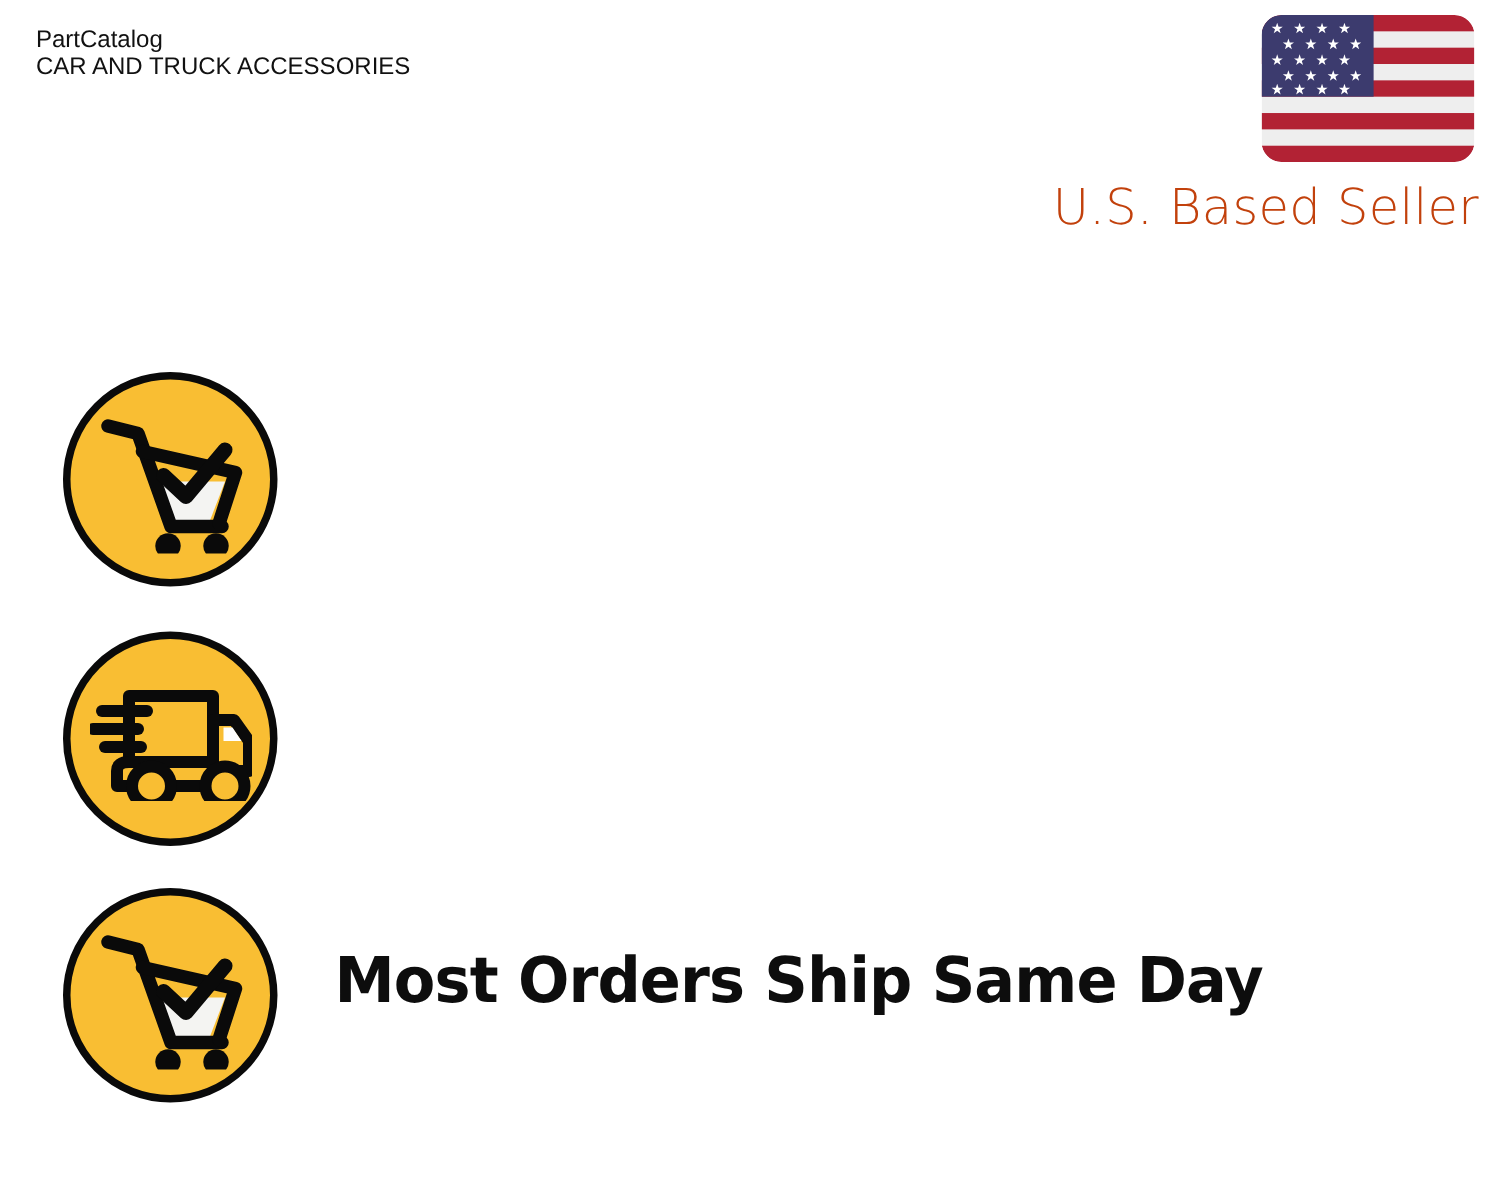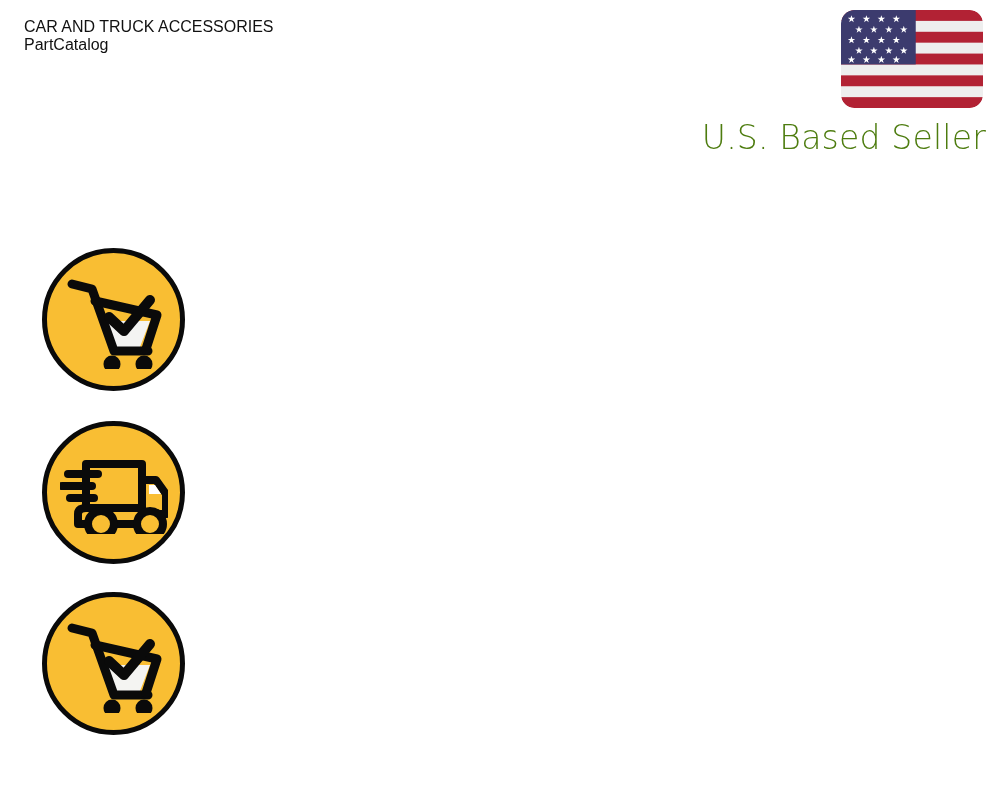--- a/index.html
+++ b/index.html
@@ -45,21 +45,21 @@
   }
   #us-seller-label {
     position: absolute;
     right: 0px;
     top: 110px;
     font-family: "DejaVu Sans", sans-serif;
     font-weight: 300;
     font-size: 33px;
     line-height: 40px;
     letter-spacing: 0.2px;
-    color: #4d7c0f;
+    color: #c2410c;
     white-space: nowrap;
     text-align: right;
   }
 
   
   .feature-row {
     position: absolute;
     left: 42px;
     width: 940px;
   }
@@ -124,22 +124,22 @@
   #feature-row-0 .feature-sub-0 { margin-top: 3px; }
   #feature-row-0 .feature-sub-1 { margin-top: 10px; }
   #feature-row-0 .feature-sub-2 { margin-top: 0px; }
   #feature-row-1 .feature-text { top: 37px; }
   #feature-row-2 .feature-text { top: 37px; }
 </style>
 </head>
 <body>
 
 <div id="brand-logo">
+  <div>PartCatalog</div>
   <div>CAR AND TRUCK ACCESSORIES</div>
-  <div>PartCatalog</div>
 </div>
 
 <div id="us-seller-badge">
   <svg id="flag-icon" viewBox="0 0 190 130" preserveAspectRatio="none">
     <defs>
       <clipPath id="flagClip">
         <rect x="0" y="0" width="190" height="130" rx="18" ry="18"></rect>
       </clipPath>
       <g id="starShape">
         <path d="M0,-5.2 L1.22,-1.62 L5.0,-1.62 L1.94,0.62 L3.09,4.2 L0,1.99 L-3.09,4.2 L-1.94,0.62 L-5.0,-1.62 L-1.22,-1.62 Z" fill="#ffffff"></path>
@@ -214,13 +214,16 @@
   <div class="feature-icon-badge">
     <svg width="104" height="98" viewBox="0 0 104 98" fill="none">
       <polygon points="40,50 88,50 78,76 48,76" fill="#f4f4f2"></polygon>
       <path d="M10 13 L30 18 L52 80 L86 80" stroke="#0a0a0a" stroke-width="9" stroke-linecap="round" stroke-linejoin="round" fill="none"></path>
       <path d="M33 30 L95 44 L84 78" stroke="#0a0a0a" stroke-width="9" stroke-linecap="round" stroke-linejoin="round" fill="none"></path>
       <path d="M47 46 L62 60 L88 29" stroke="#0a0a0a" stroke-width="10" stroke-linecap="round" stroke-linejoin="round" fill="none"></path>
       <circle cx="50" cy="93" r="8.5" fill="#0a0a0a"></circle>
       <circle cx="82" cy="93" r="8.5" fill="#0a0a0a"></circle>
     </svg>
   </div>
+  <div class="feature-text">
+    <div class="feature-headline">Most Orders Ship Same Day</div>
+  </div>
 </div>
 
 </body></html>

